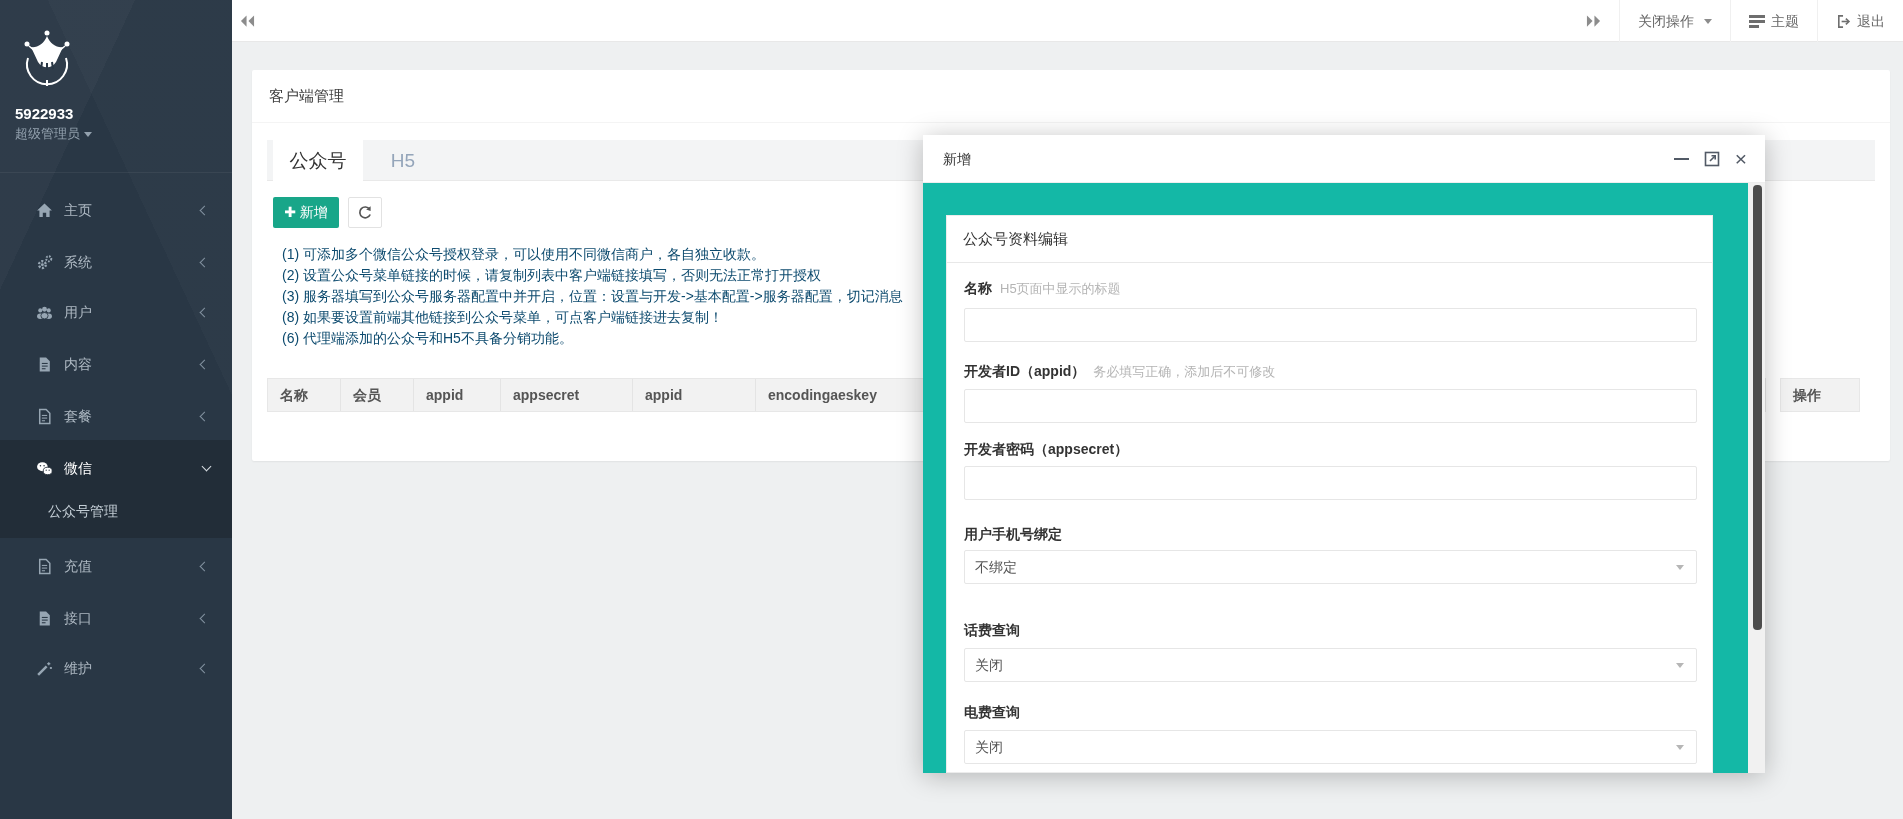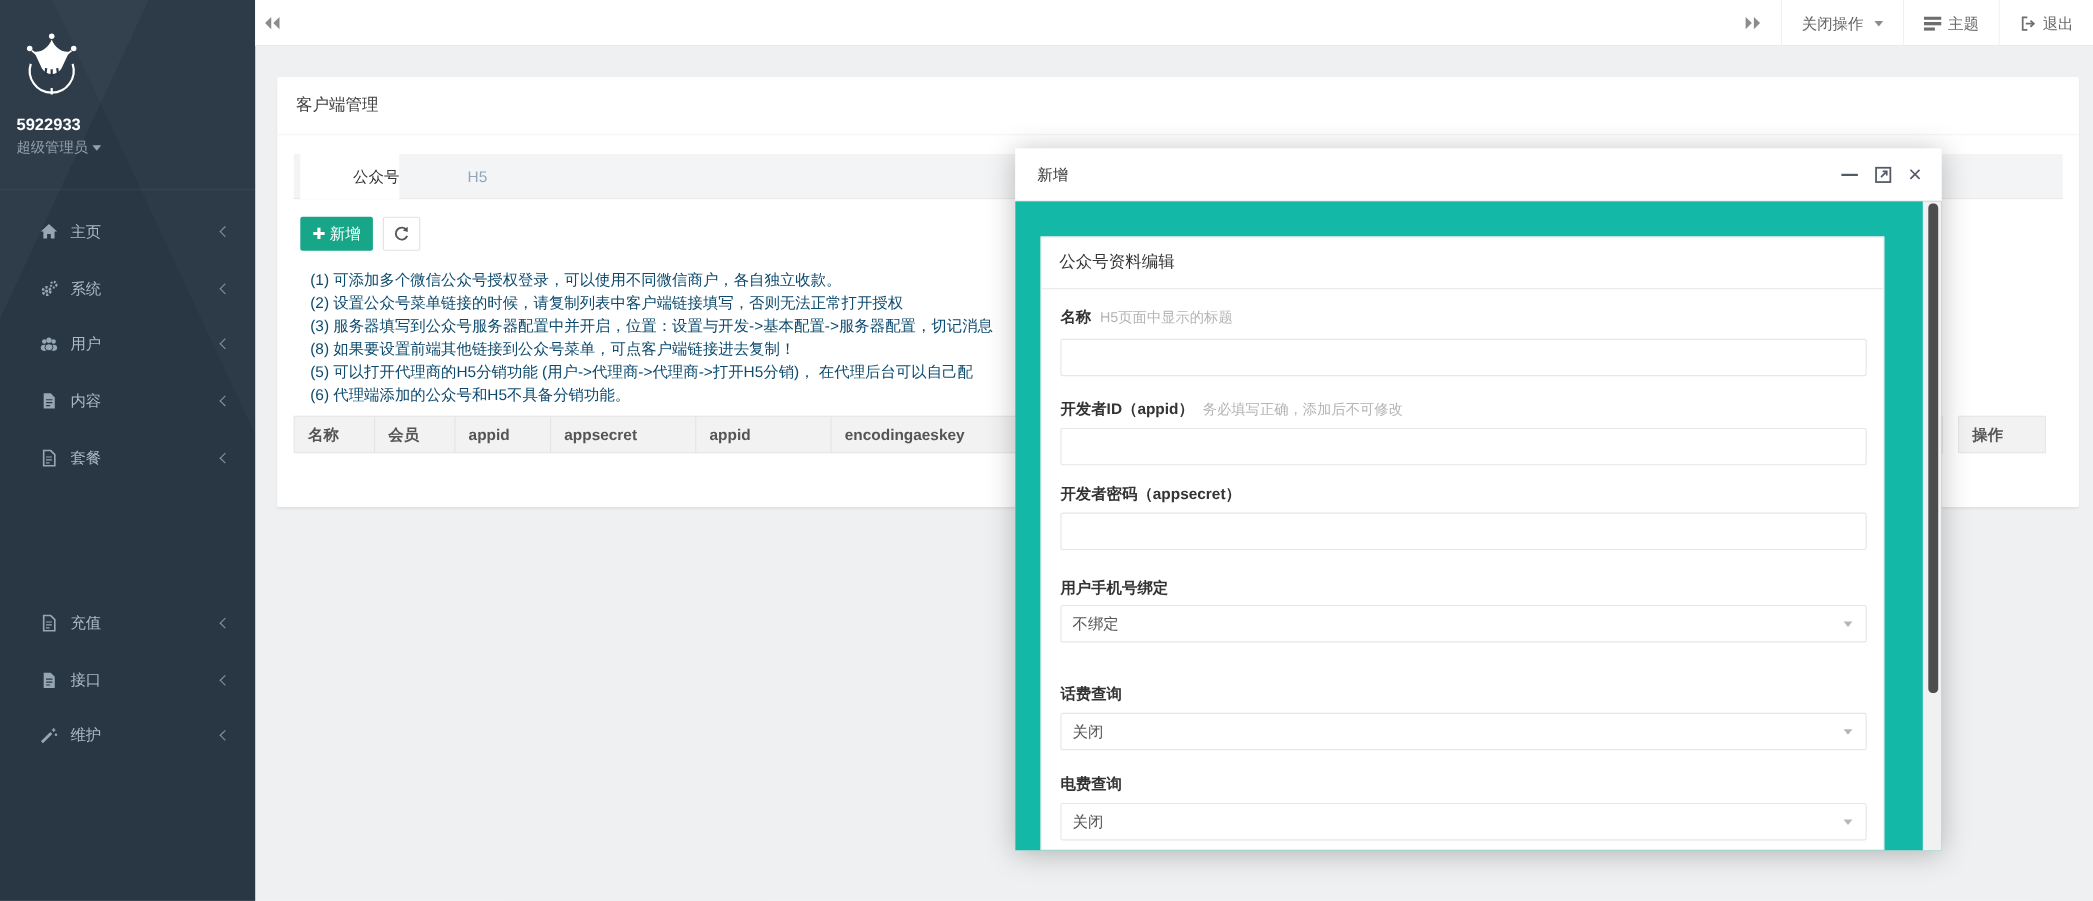--- a/index.html
+++ b/index.html
@@ -35,21 +35,21 @@
   .ttab.active .tclose { background:#e9edf1; color:#2f4056; }
   .tright { position:absolute; right:0; top:0; height:42px; display:flex; }
   .titem { height:42px; line-height:42px; font-size:14px; color:#666; padding:0 18px; border-left:1px solid #f0f0f0; cursor:pointer; display:flex; align-items:center; gap:6px; }
   .titem:first-child { border-left:none; }
 
   
   .card { position:absolute; left:252px; top:70px; width:1638px; height:391px; background:#fff; box-shadow:0 1px 2px rgba(0,0,0,0.06); border-radius:2px; }
   .card-title { position:absolute; left:17px; top:0; height:52px; line-height:52px; font-size:15px; color:#404040; }
   .title-line { position:absolute; left:0; right:0; top:52px; border-top:1px solid #f4f4f4; }
   .tabstrip { position:absolute; left:15px; right:15px; top:70px; height:41px; background:#f3f4f5; border-bottom:1px solid #e9e9e9; }
-  .ctab { position:absolute; top:0; height:41px; line-height:41px; text-align:right; font-size:14px; cursor:pointer; }
+  .ctab { position:absolute; top:0; height:41px; line-height:41px; text-align:center; font-size:19px; cursor:pointer; }
   .ctab.active { left:6px; width:90px; background:#fff; color:#333; }
   .ctab.idle { left:96px; width:80px; color:#94a5ba; }
   .add-btn { position:absolute; left:21px; top:127px; width:66px; height:31px; background:#18a689; border:none; border-radius:2px; color:#fff; font-size:14px; cursor:pointer; font-family:inherit; }
   .refresh-btn { position:absolute; left:96px; top:127px; width:34px; height:31px; background:#fff; border:1px solid #e2e2e2; border-radius:2px; cursor:pointer; display:flex; align-items:center; justify-content:center; }
   .notices { position:absolute; left:30px; top:174px; }
   .notice { height:21px; line-height:21px; font-size:14px; color:#0c4a6e; white-space:nowrap; }
   .thead { position:absolute; left:15px; top:308px; width:1499px; height:34px; display:flex; background:#f2f2f2; border:1px solid #e7e7e7; }
   .th { line-height:32px; font-size:14px; font-weight:bold; color:#555; padding-left:12px; border-right:1px solid #e4e4e4; overflow:hidden; white-space:nowrap; }
   .th:last-child { border-right:none; }
   .th-action { position:absolute; left:1528px; top:308px; width:80px; height:34px; background:#f2f2f2; border:1px solid #e7e7e7; line-height:32px; font-size:14px; font-weight:bold; color:#555; padding-left:12px; }
@@ -148,20 +148,37 @@
           <g stroke="#97a6b3" stroke-width="1">
             <line x1="5.5" y1="7" x2="10.5" y2="7"></line>
             <line x1="5.5" y1="9.5" x2="10.5" y2="9.5"></line>
             <line x1="5.5" y1="12" x2="8.5" y2="12"></line>
           </g>
         </svg>
       <span class="lbl">套餐</span>
         <span class="chev"></span>
     </div>
 
+    <div class="wegroup">
+      <div class="sitem active" style="top:7px">
+        <svg class="ic" viewBox="0 0 16 16">
+            <ellipse cx="6" cy="6.3" rx="5" ry="4.2" fill="#fff"></ellipse>
+            <circle cx="4.2" cy="5.5" r="0.7" fill="#222d38"></circle>
+            <circle cx="7.6" cy="5.5" r="0.7" fill="#222d38"></circle>
+            <ellipse cx="11" cy="10.3" rx="4.2" ry="3.5" fill="#fff" stroke="#222d38" stroke-width="0.8"></ellipse>
+            <circle cx="9.6" cy="9.6" r="0.6" fill="#222d38"></circle>
+            <circle cx="12.4" cy="9.6" r="0.6" fill="#222d38"></circle>
+          </svg>
+        <span class="lbl">微信</span>
+          <span class="chevd"></span>
+      </div>
+      <div class="subitem" style="top:51px">
+        <span class="lbl">公众号管理</span>
+      </div>
+    </div>
 
     <div class="sitem" style="top:545px">
       <svg class="ic" viewBox="0 0 16 16">
           <path d="M3.5 1.5 h6 l3.5 3.5 v9.5 h-9.5 z" fill="none" stroke="#97a6b3" stroke-width="1.4"></path>
           <g stroke="#97a6b3" stroke-width="1">
             <line x1="5.5" y1="7" x2="10.5" y2="7"></line>
             <line x1="5.5" y1="9.5" x2="10.5" y2="9.5"></line>
             <line x1="5.5" y1="12" x2="8.5" y2="12"></line>
           </g>
         </svg>
@@ -244,21 +261,20 @@
       <svg width="16" height="16" viewBox="0 0 16 16">
           <path d="M13.2 9.5 A5.4 5.4 0 1 1 12.6 4.2" fill="none" stroke="#555" stroke-width="1.7"></path>
           <polygon points="13.6,1.2 13.6,6 9.2,4.6" fill="#555"></polygon>
         </svg>
     </div>
     <div class="notices">
       <div class="notice">(1) 可添加多个微信公众号授权登录，可以使用不同微信商户，各自独立收款。</div>
       <div class="notice">(2) 设置公众号菜单链接的时候，请复制列表中客户端链接填写，否则无法正常打开授权</div>
       <div class="notice">(3) 服务器填写到公众号服务器配置中并开启，位置：设置与开发-&gt;基本配置-&gt;服务器配置，切记消息</div>
       <div class="notice">(8) 如果要设置前端其他链接到公众号菜单，可点客户端链接进去复制！</div>
-      <div class="notice">(5) 可以打开代理商的H5分销功能 (用户-&gt;代理商-&gt;代理商-&gt;打开H5分销)， 在代理后台可以自己配</div>
       <div class="notice">(6) 代理端添加的公众号和H5不具备分销功能。</div>
     </div>
     <div class="thead">
       <div class="th" style="width:73px">名称</div>
       <div class="th" style="width:73px">会员</div>
       <div class="th" style="width:87px">appid</div>
       <div class="th" style="width:132px">appsecret</div>
       <div class="th" style="width:123px">appid</div>
       <div class="th" style="width:245px">encodingaeskey</div>
       <div class="th" style="flex:1"></div>

